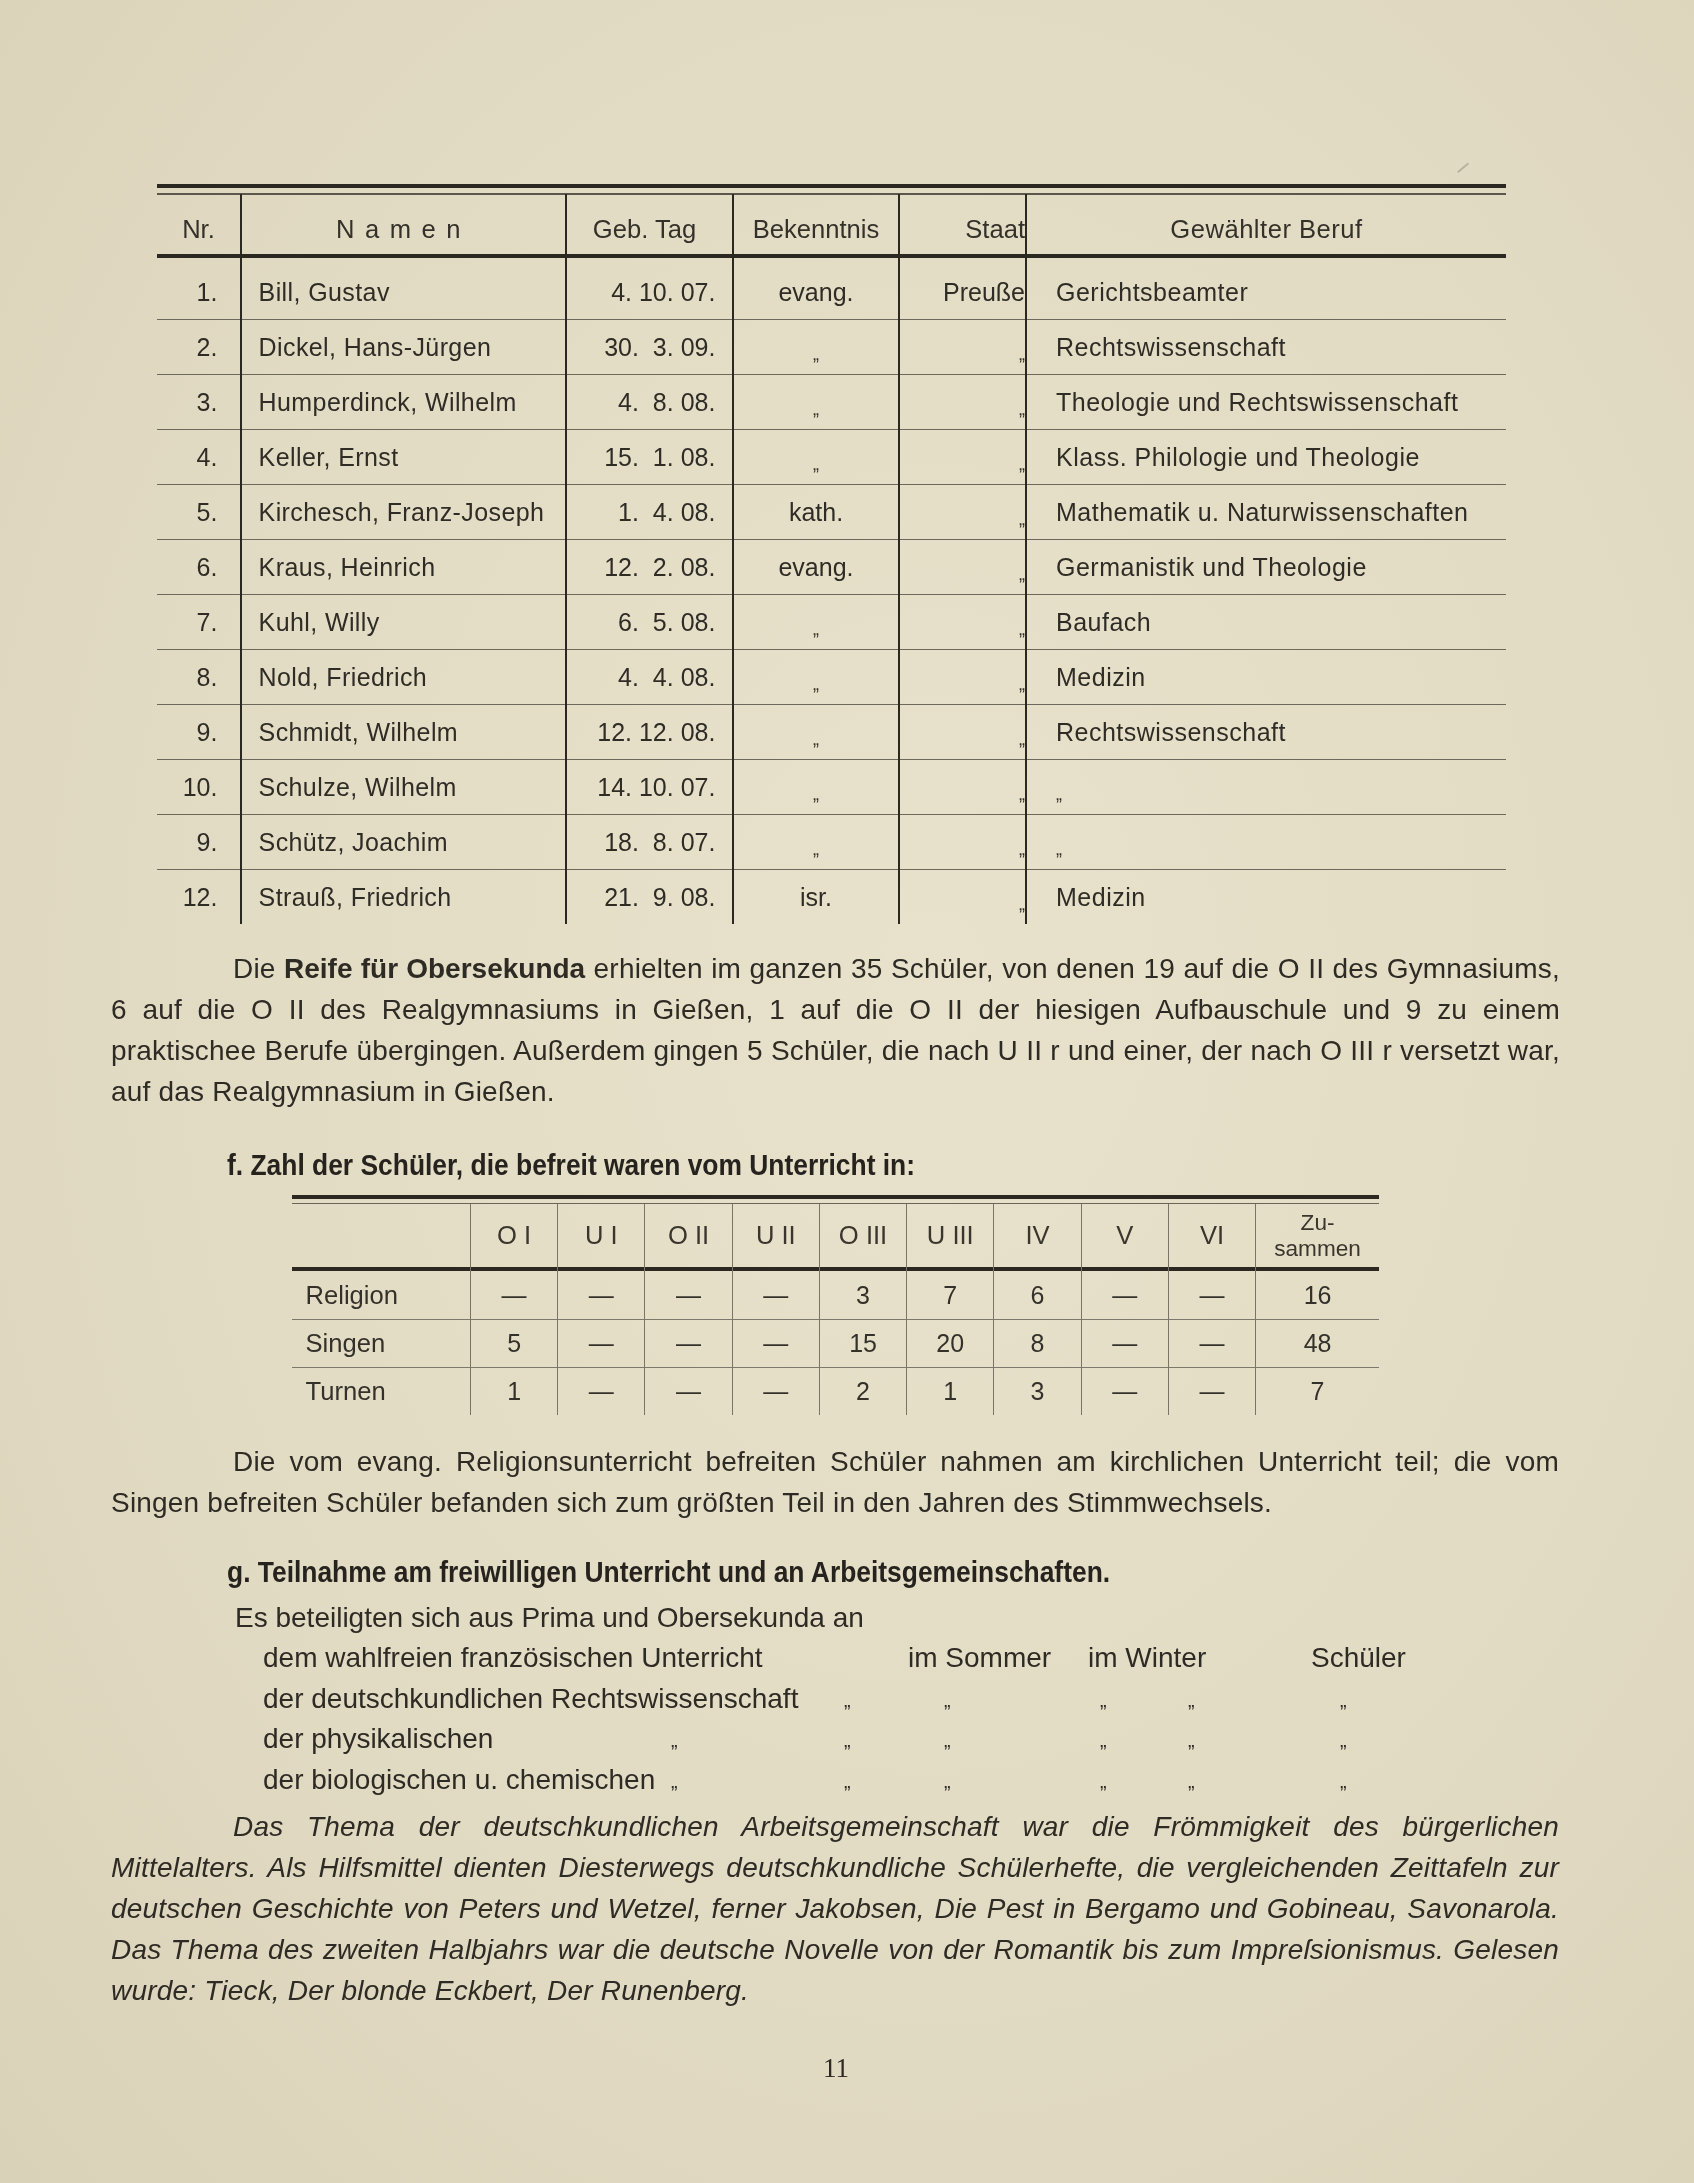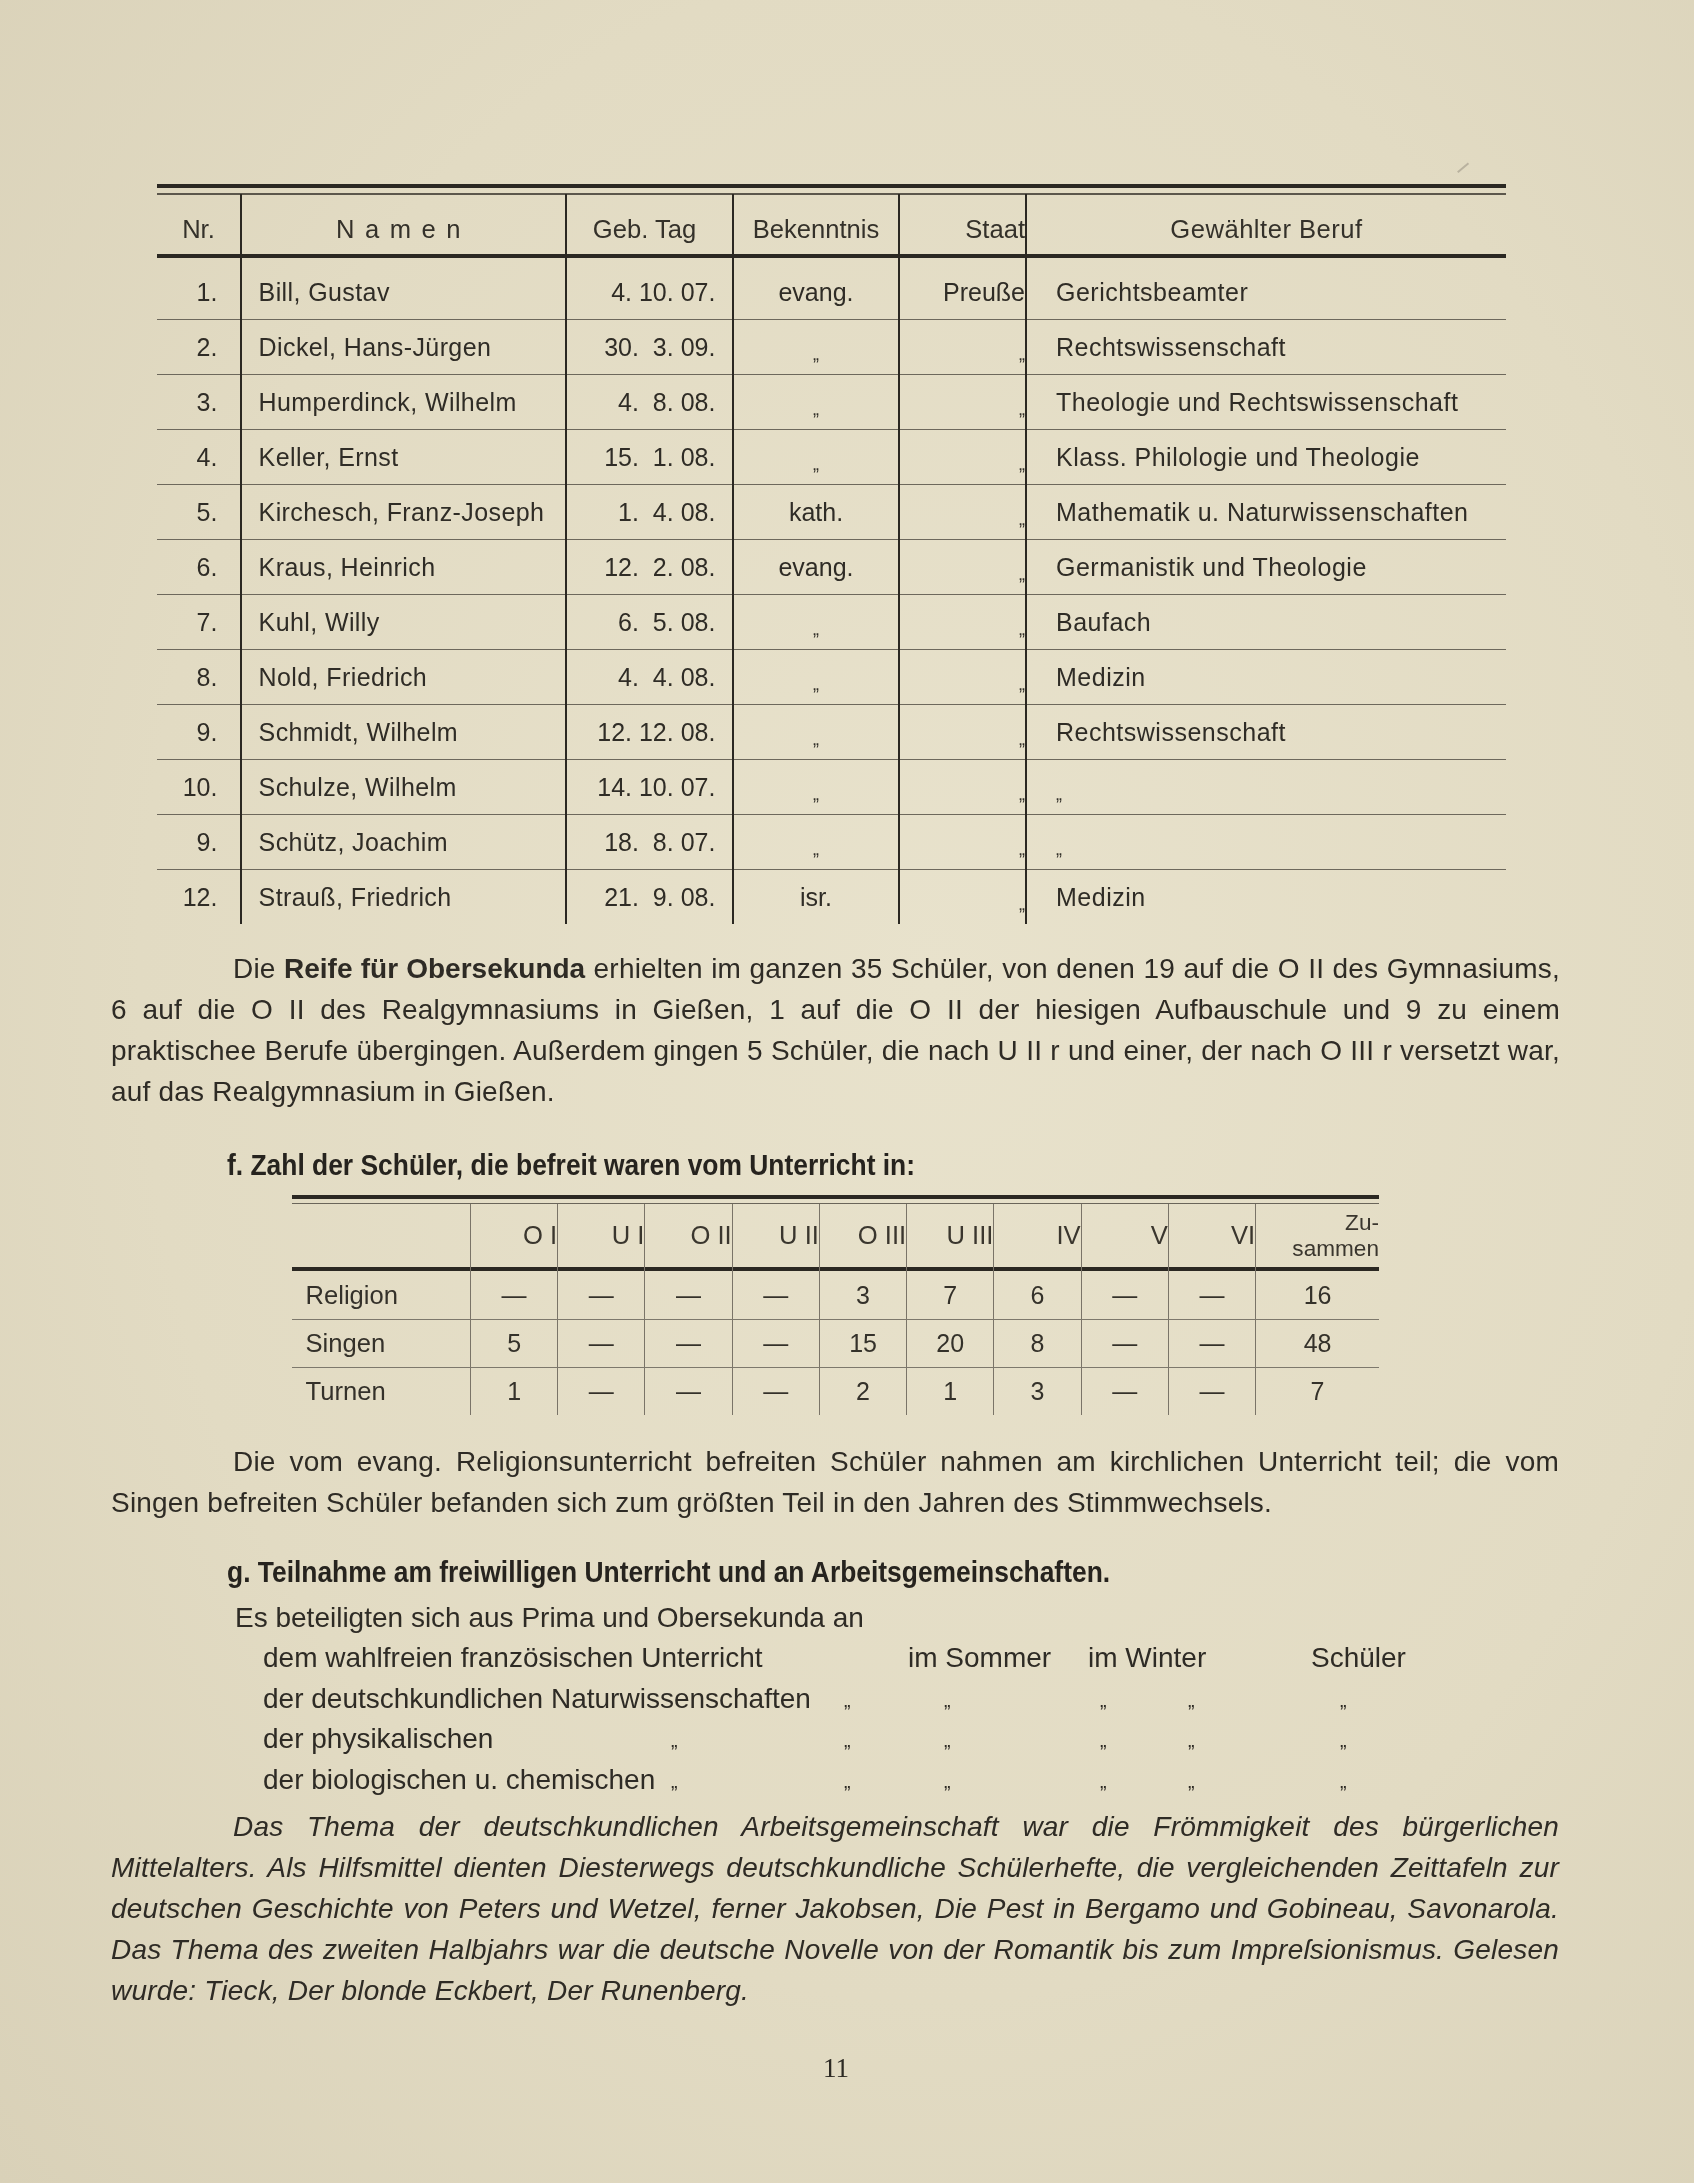--- a/index.html
+++ b/index.html
@@ -68,21 +68,21 @@
   
   .t2-wrap { position: absolute; left: 292px; top: 1195px; width: 1087px; }
   .t2-rule-top { position:absolute; left:0; top:0; width:1087px; height:3.8px; background:#2b2822; }
   .t2-rule-top2 { position:absolute; left:0; top:7.5px; width:1087px; height:1.5px; background:#6a655a; }
   .t2-rule-head { position:absolute; left:0; top:72px; width:1087px; height:3.8px; background:#2b2822; }
   .t2 {
     position: absolute; left: 0; top: 9px; width: 1087px;
     border-collapse: collapse; table-layout: fixed;
     font-family: "Liberation Sans", "DejaVu Sans", sans-serif; font-stretch: condensed;
   }
-  .t2 th { height: 63px; font-weight: normal; font-size: 25.6px; color:#3a362e; text-align:right; padding:0; border-right: 1.5px solid #7a7468; }
+  .t2 th { height: 63px; font-weight: normal; font-size: 25.6px; color:#3a362e; text-align:center; padding:0; border-right: 1.5px solid #7a7468; }
   .t2 th.zus { font-size: 22.6px; line-height: 25.6px; border-right:none; }
   .t2 th.rowhead { border-right: 1.5px solid #7a7468; }
   .t2 td { height: 47px; font-size: 25px; text-align:center; padding:0; color:#34312a; border-right: 1.5px solid #7a7468; border-bottom: 1.5px solid #7d786c; }
   .t2 tbody tr:first-child td { padding-top: 4.5px; }
   .t2 tr:last-child td { border-bottom: none; }
   .t2 td.label { text-align:left; padding-left: 13.5px; font-size: 25.6px; }
   .t2 td.total { border-right: none; }
   .t2 .w-label { width: 178px; }
   .t2 .w-col { width: 87px; }
   .t2 .w-tot { width: 123px; }
@@ -321,21 +321,21 @@
   </div>
 
   <div id="vol-rows">
       <div class="vol-row" style="left: 0px; top: 1642px;">
         <span style="left: 263px;">dem wahlfreien französischen Unterricht</span>
         <span style="left: 908px;">im Sommer</span>
         <span style="left: 1088px;">im Winter</span>
         <span style="left: 1311px;">Schüler</span>
       </div>
       <div class="vol-row" style="left: 0px; top: 1683px;">
-        <span style="left: 263px;">der deutschkundlichen Naturwissenschaften</span>
+        <span style="left: 263px;">der deutschkundlichen Rechtswissenschaft</span>
         <span class="d" style="left: 844px;">„</span>
         <span class="d" style="left: 944px;">„</span>
         <span class="d" style="left: 1100px;">„</span>
         <span class="d" style="left: 1188px;">„</span>
         <span class="d" style="left: 1340px;">„</span>
       </div>
       <div class="vol-row" style="left: 0px; top: 1723px;">
         <span style="left: 263px;">der physikalischen</span>
         <span class="d" style="left: 671px;">„</span>
         <span class="d" style="left: 844px;">„</span>

